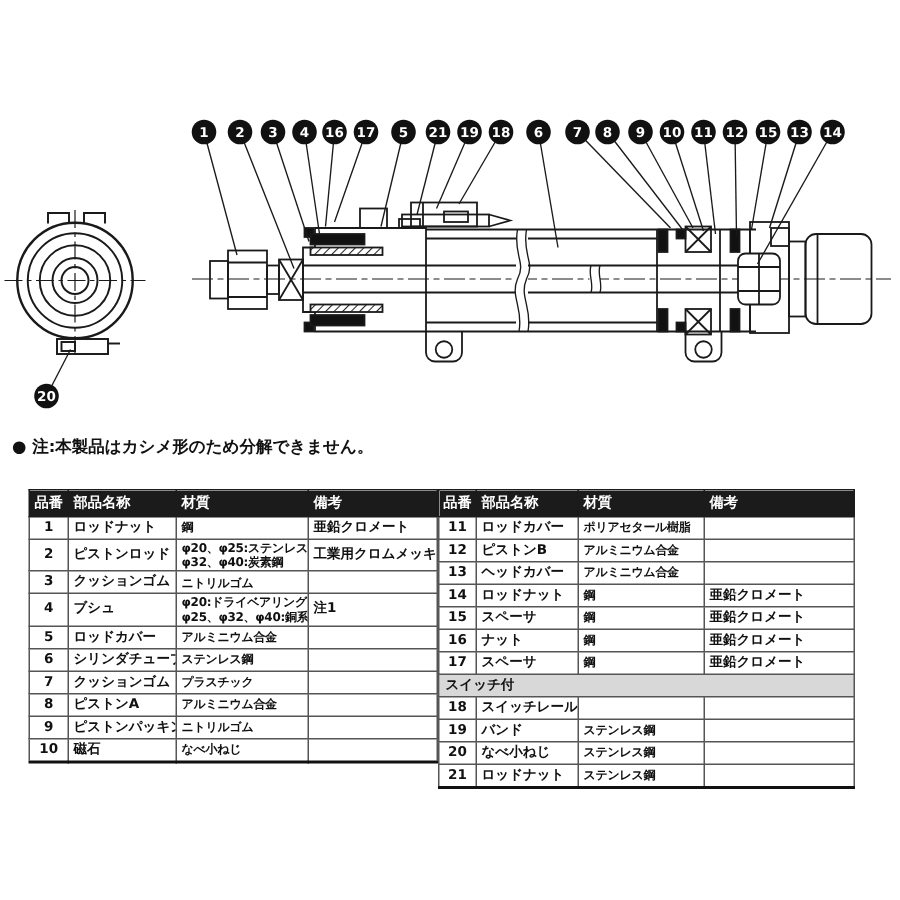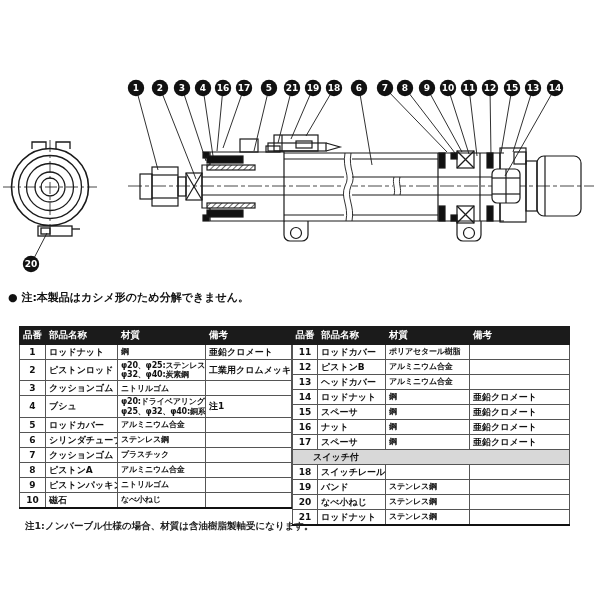--- a/index.html
+++ b/index.html
@@ -13,21 +13,21 @@
               border:1.5px solid #111;border-bottom:2px solid #111;}
   table.parts.left{left:19px;top:326px;width:272px;}
   table.parts.right{left:292px;top:326px;width:277px;}
   table.parts th{background:#1b1b1b;color:#fff;font-size:9.5px;font-weight:700;text-align:left;
                  padding:2px 3px;border:1px solid #1b1b1b;height:11px;overflow:hidden;white-space:nowrap;}
   table.parts th.no{text-align:center;padding:2px 1px;}
   table.parts td{border:1px solid #555;font-size:9px;font-weight:700;padding:1px 3px;height:12px;
                  line-height:1.15;overflow:hidden;white-space:nowrap;vertical-align:middle;}
   table.parts td.no{text-align:center;padding:1px 1px;}
   table.parts td.mat{font-size:8px;letter-spacing:-0.2px;}
-  table.parts td.section{background:#d8d8d8;font-size:9px;font-weight:700;padding-left:20px;}
+  table.parts td.section{background:#d8d8d8;font-size:9px;font-weight:700;padding-left:4px;}
 </style>
 </head>
 <body>
 
 <div class="page">
 
   <svg id="drawing" width="600" height="320" viewBox="0 0 600 320">
     <defs>
       <pattern id="hatch" width="4" height="4" patternUnits="userSpaceOnUse" patternTransform="rotate(45)">
         <rect width="4" height="4" fill="#fff"></rect>
@@ -411,14 +411,13 @@
         </tr>
         <tr>
           <td class="no">21</td>
           <td class="name">ロッドナット</td>
           <td class="mat">ステンレス鋼</td>
           <td class="rem"></td>
         </tr>
       </tbody>
   </table>
 
-  <div class="note-bottom">注1:ノンバーブル仕様の場合、材質は含油樹脂製軸受になります。</div>
 </div>
 
 </body></html>

